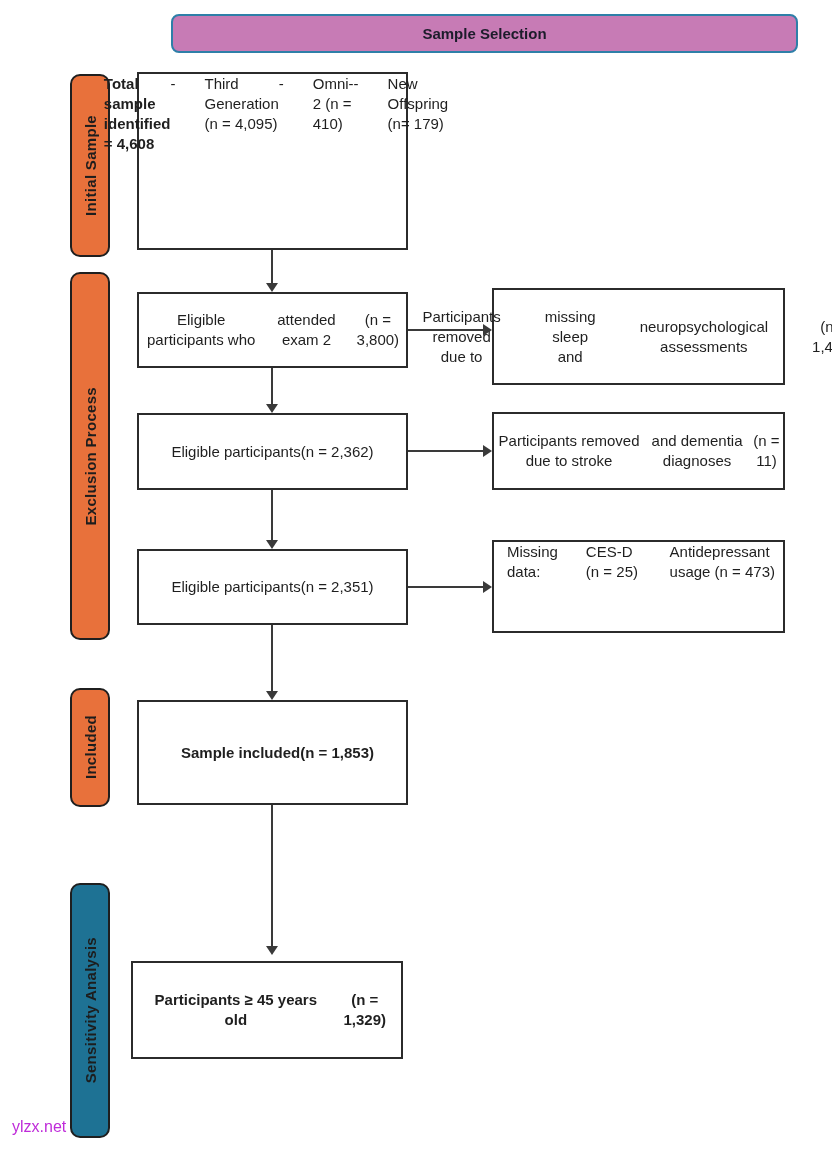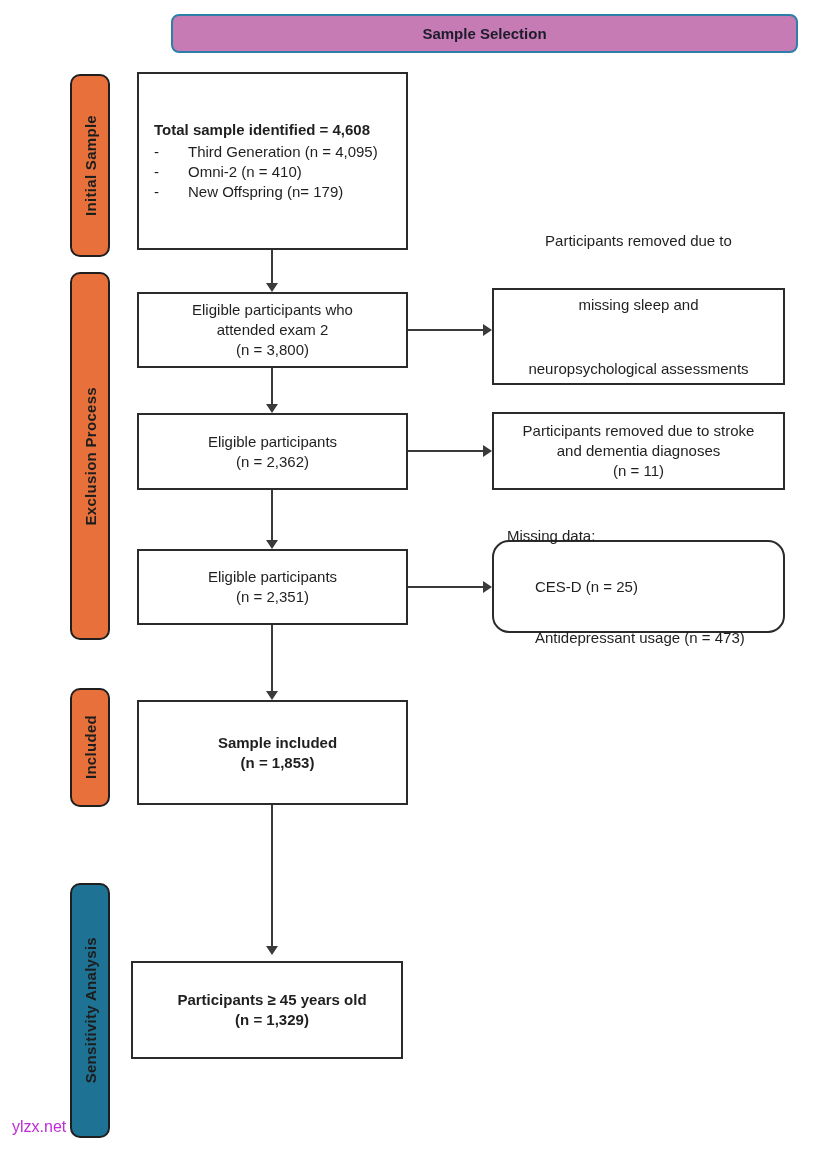--- a/index.html
+++ b/index.html
@@ -48,40 +48,40 @@
   #pill-included    { top: 688px; height: 119px; }
   #pill-sensitivity { top: 883px; height: 255px; }
 
   
   .fbox {
     position: absolute;
     background: #ffffff;
     border: 2px solid #2b2b2b;
     box-sizing: border-box;
     font-size: 15px; line-height: 20px;
-    display: flex; flex-direction: column; justify-content: center;
+    display: flex; flex-direction: row; justify-content: center;
   }
   .fbox.center { align-items: center; text-align: center; }
   .fbox.bold   { font-weight: bold; padding-left: 10px; }
 
   #box1 { left: 137px; top: 72px;  width: 271px; height: 178px; padding: 0 8px 0 15px; }
   #box2 { left: 137px; top: 292px; width: 271px; height: 76px; }
   #box3 { left: 137px; top: 413px; width: 271px; height: 77px; }
   #box4 { left: 137px; top: 549px; width: 271px; height: 76px; }
   #box5 { left: 137px; top: 700px; width: 271px; height: 105px; }
   #box6 { left: 131px; top: 961px; width: 272px; height: 98px; }
 
   #rbox1 { left: 492px; top: 288px; width: 293px; height: 97px; gap: 44px; }
   #rbox2 { left: 492px; top: 412px; width: 293px; height: 78px; }
-  #rbox3 { left: 492px; top: 540px; width: 293px; height: 93px; padding-left: 13px; border-radius: 17px; }
+  #rbox3 { left: 492px; top: 540px; width: 293px; height: 93px; padding-left: 13px; }
 
   .fbox .heading { font-weight: bold; margin-bottom: 2px; }
   .bullet-row { display: flex; }
   .bullet-row .dash { width: 34px; flex: 0 0 34px; }
-  .indent { padding-left: 28px; margin-top: 31px; }
+  .indent { padding-left: 28px; }
 
   
   .varrow { position: absolute; width: 12px; left: 266px; }
   .varrow .line {
     position: absolute; left: 5px; top: 0;
     width: 2px; height: calc(100% - 9px);
     background: var(--arrow, #3a3a3a);
   }
   .varrow .head {
     position: absolute; bottom: 0; left: 0;

